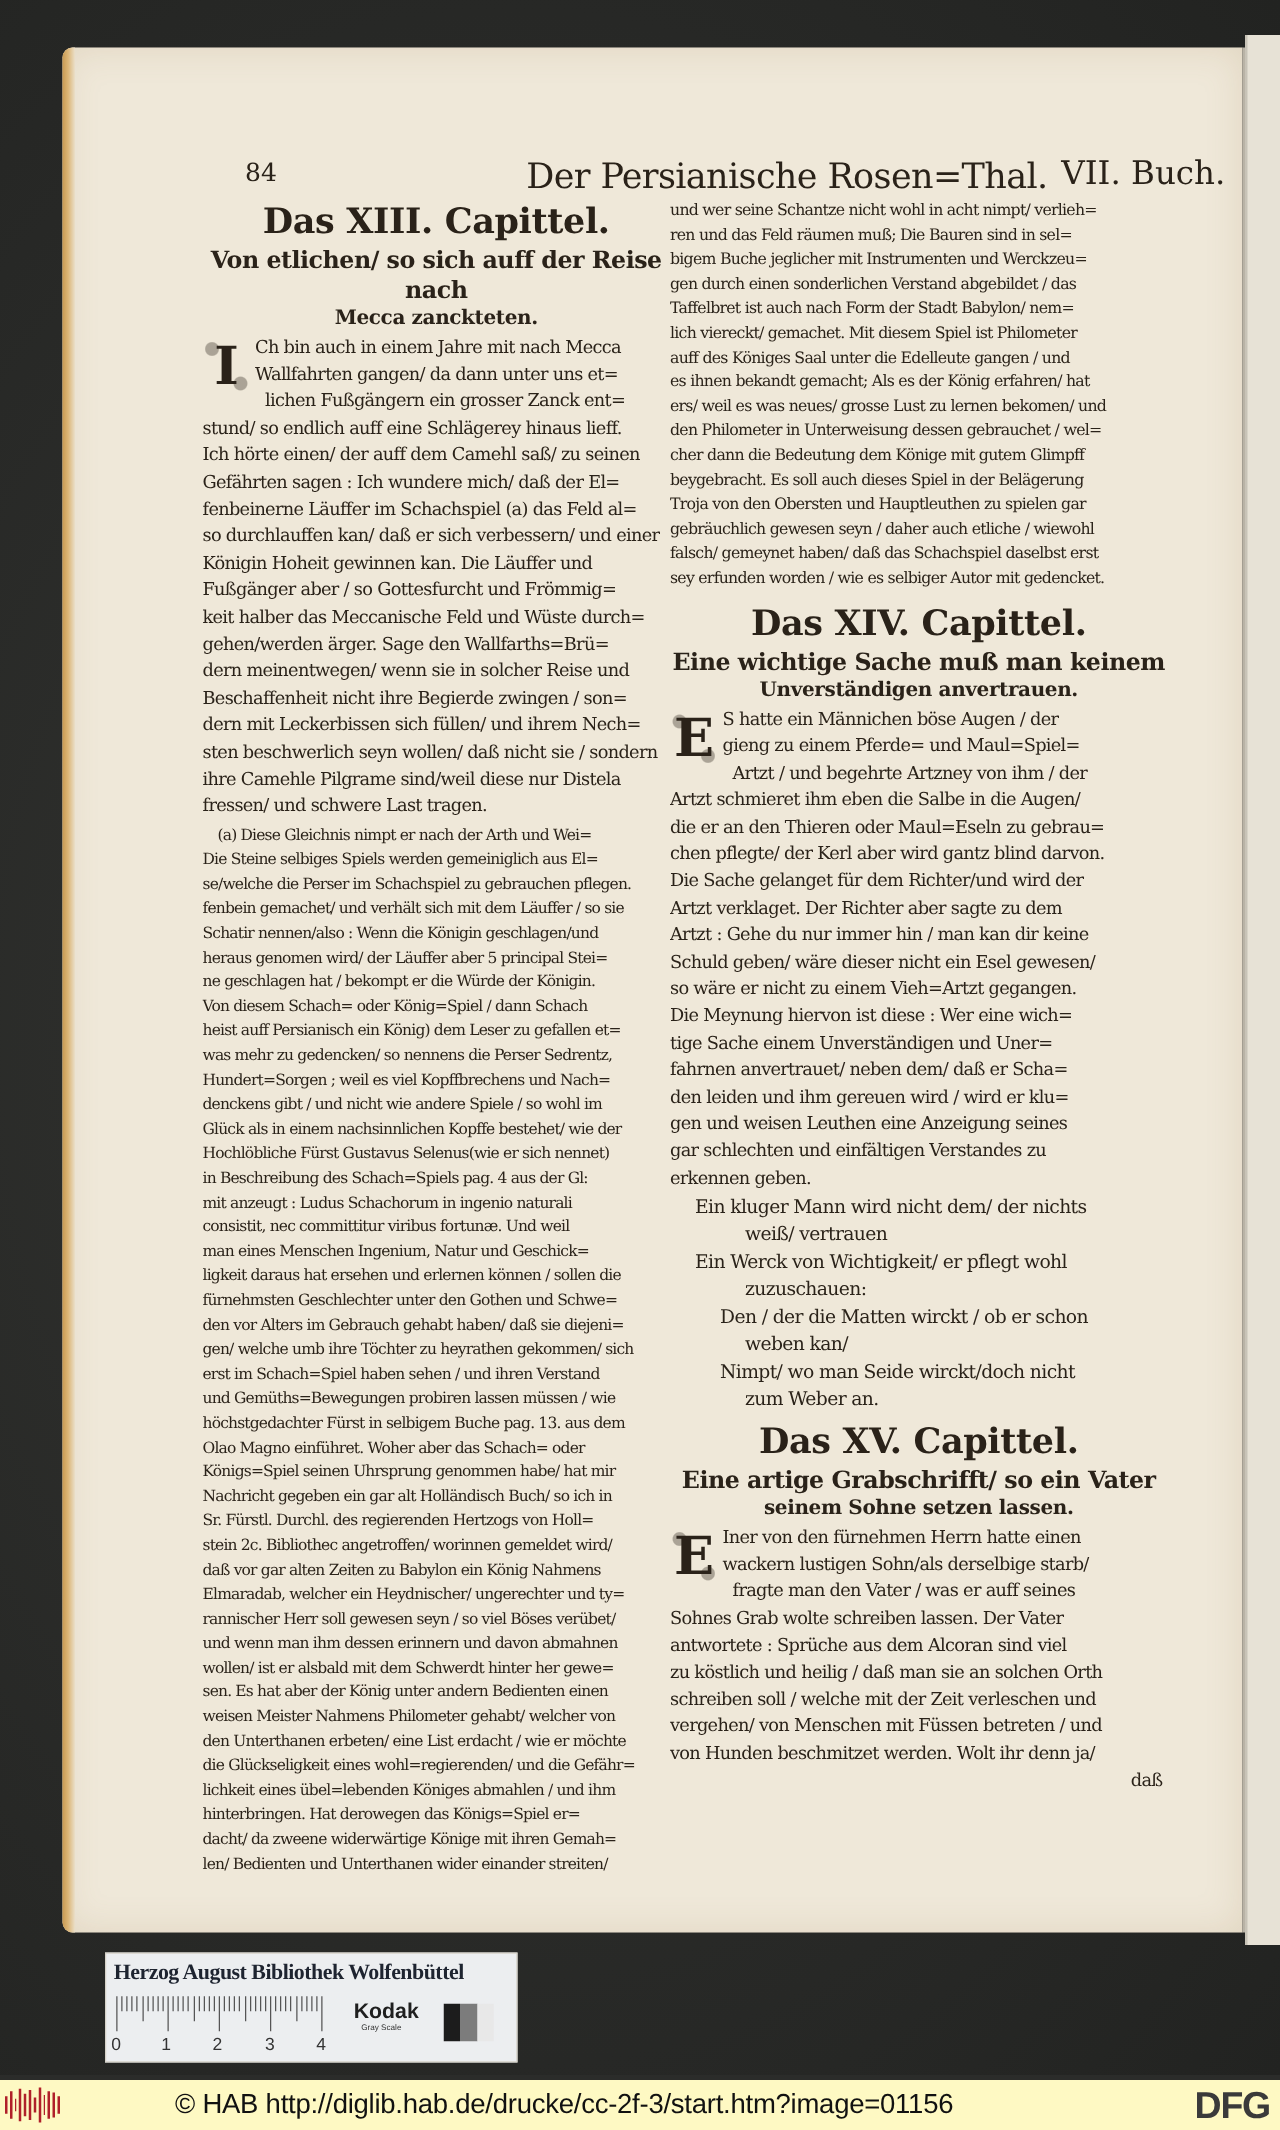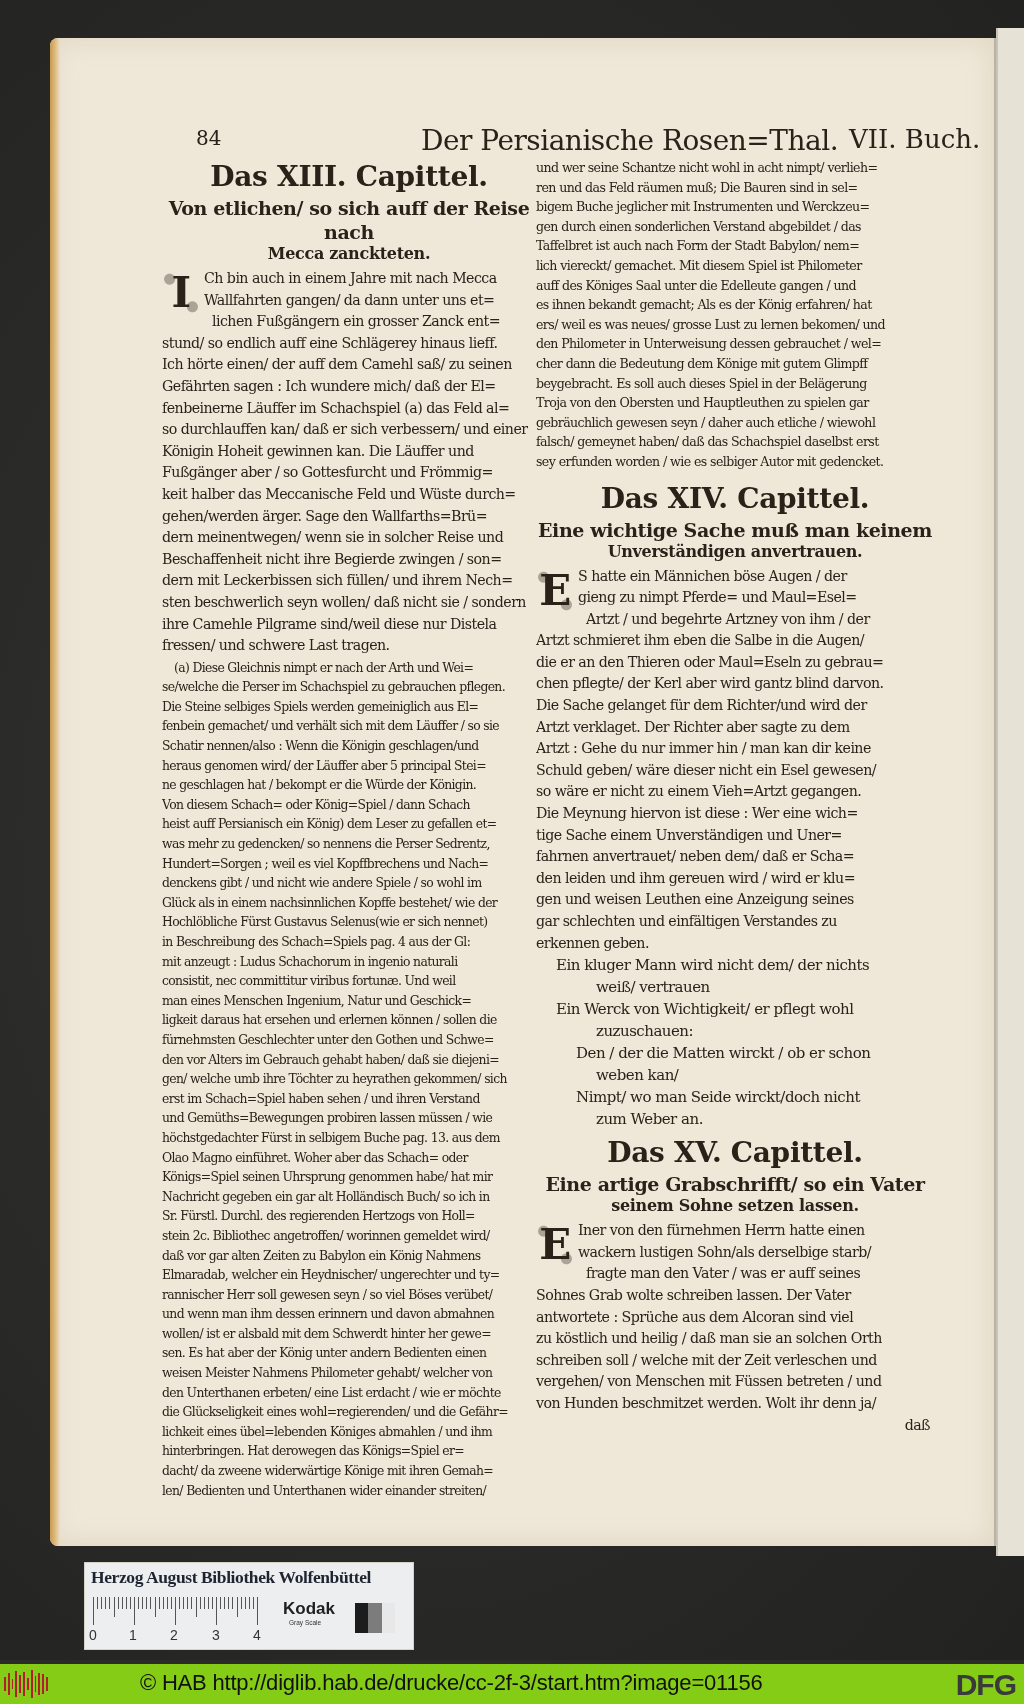--- a/index.html
+++ b/index.html
@@ -153,21 +153,21 @@
     }
     .gray-scale {
       position: absolute; left: 270px; top: 40px; width: 40px; height: 30px;
       display: flex;
     }
     .gray-scale span { flex: 1; }
 
     
     .footer {
       position: absolute; left: 0; top: 1664px; width: 1024px; height: 40px;
-      background: #84cc16;
+      background: #fef9c3;
     }
     .footer-logo {
       position: absolute; left: 4px; top: 6px; width: 44px; height: 28px;
       display: flex; align-items: center; gap: 2px;
     }
     .footer-logo span { width: 2px; background: #b0202a; display: block; }
     .footer-credit {
       position: absolute; left: 140px; top: 6px;
       font-family: "Liberation Sans", sans-serif; font-size: 22px; color: #111;
       white-space: nowrap; letter-spacing: -0.2px;
@@ -219,22 +219,22 @@
       <span class="body-line">dern meinentwegen/ wenn sie in solcher Reise und</span>
       <span class="body-line">Beschaffenheit nicht ihre Begierde zwingen / son=</span>
       <span class="body-line">dern mit Leckerbissen sich füllen/ und ihrem Nech=</span>
       <span class="body-line">sten beschwerlich seyn wollen/ daß nicht sie / sondern</span>
       <span class="body-line">ihre Camehle Pilgrame sind/weil diese nur Distela</span>
       <span class="body-line">fressen/ und schwere Last tragen.</span>
     </div>
 
   <div class="note-text" style="margin-top:1px; padding-left:0;" id="left-note">
       <span class="note-line" style="padding-left: 12px;">(a) Diese Gleichnis nimpt er nach der Arth und Wei=</span>
+      <span class="note-line">Die Steine selbiges Spiels werden gemeiniglich aus El=</span>
       <span class="note-line">se/welche die Perser im Schachspiel zu gebrauchen pflegen.</span>
-      <span class="note-line">Die Steine selbiges Spiels werden gemeiniglich aus El=</span>
       <span class="note-line">fenbein gemachet/ und verhält sich mit dem Läuffer / so sie</span>
       <span class="note-line">Schatir nennen/also : Wenn die Königin geschlagen/und</span>
       <span class="note-line">heraus genomen wird/ der Läuffer aber 5 principal Stei=</span>
       <span class="note-line">ne geschlagen hat / bekompt er die Würde der Königin.</span>
       <span class="note-line">Von diesem Schach= oder König=Spiel / dann Schach</span>
       <span class="note-line">heist auff Persianisch ein König) dem Leser zu gefallen et=</span>
       <span class="note-line">was mehr zu gedencken/ so nennens die Perser Sedrentz,</span>
       <span class="note-line">Hundert=Sorgen ; weil es viel Kopffbrechens und Nach=</span>
       <span class="note-line">denckens gibt / und nicht wie andere Spiele / so wohl im</span>
       <span class="note-line">Glück als in einem nachsinnlichen Kopffe bestehet/ wie der</span>
@@ -291,21 +291,21 @@
       <span class="small-line">sey erfunden worden / wie es selbiger Autor mit gedencket.</span>
     </div>
 
   <div class="chapter-heading" style="margin-top:10px;">Das XIV. Capittel.</div>
   <div class="chapter-sub" style="margin-top:2px;">Eine wichtige Sache muß man keinem</div>
   <div class="chapter-sub2">Unverständigen anvertrauen.</div>
 
   <div class="drop-cap-wrap body-text" style="margin-top:4px;" id="ch14-body">
     <span class="drop-cap">E</span>
   <span class="body-line dc-line-indent">S hatte ein Männichen böse Augen / der</span>
-      <span class="body-line dc-line-indent">gieng zu nimpt Pferde= und Maul=Esel=</span>
+      <span class="body-line dc-line-indent">gieng zu einem Pferde= und Maul=Spiel=</span>
       <span class="body-line dc-line-indent2">Artzt / und begehrte Artzney von ihm / der</span>
       <span class="body-line">Artzt schmieret ihm eben die Salbe in die Augen/</span>
       <span class="body-line">die er an den Thieren oder Maul=Eseln zu gebrau=</span>
       <span class="body-line">chen pflegte/ der Kerl aber wird gantz blind darvon.</span>
       <span class="body-line">Die Sache gelanget für dem Richter/und wird der</span>
       <span class="body-line">Artzt verklaget. Der Richter aber sagte zu dem</span>
       <span class="body-line">Artzt : Gehe du nur immer hin / man kan dir keine</span>
       <span class="body-line">Schuld geben/ wäre dieser nicht ein Esel gewesen/</span>
       <span class="body-line">so wäre er nicht zu einem Vieh=Artzt gegangen.</span>
       <span class="body-line">Die Meynung hiervon ist diese : Wer eine wich=</span>

